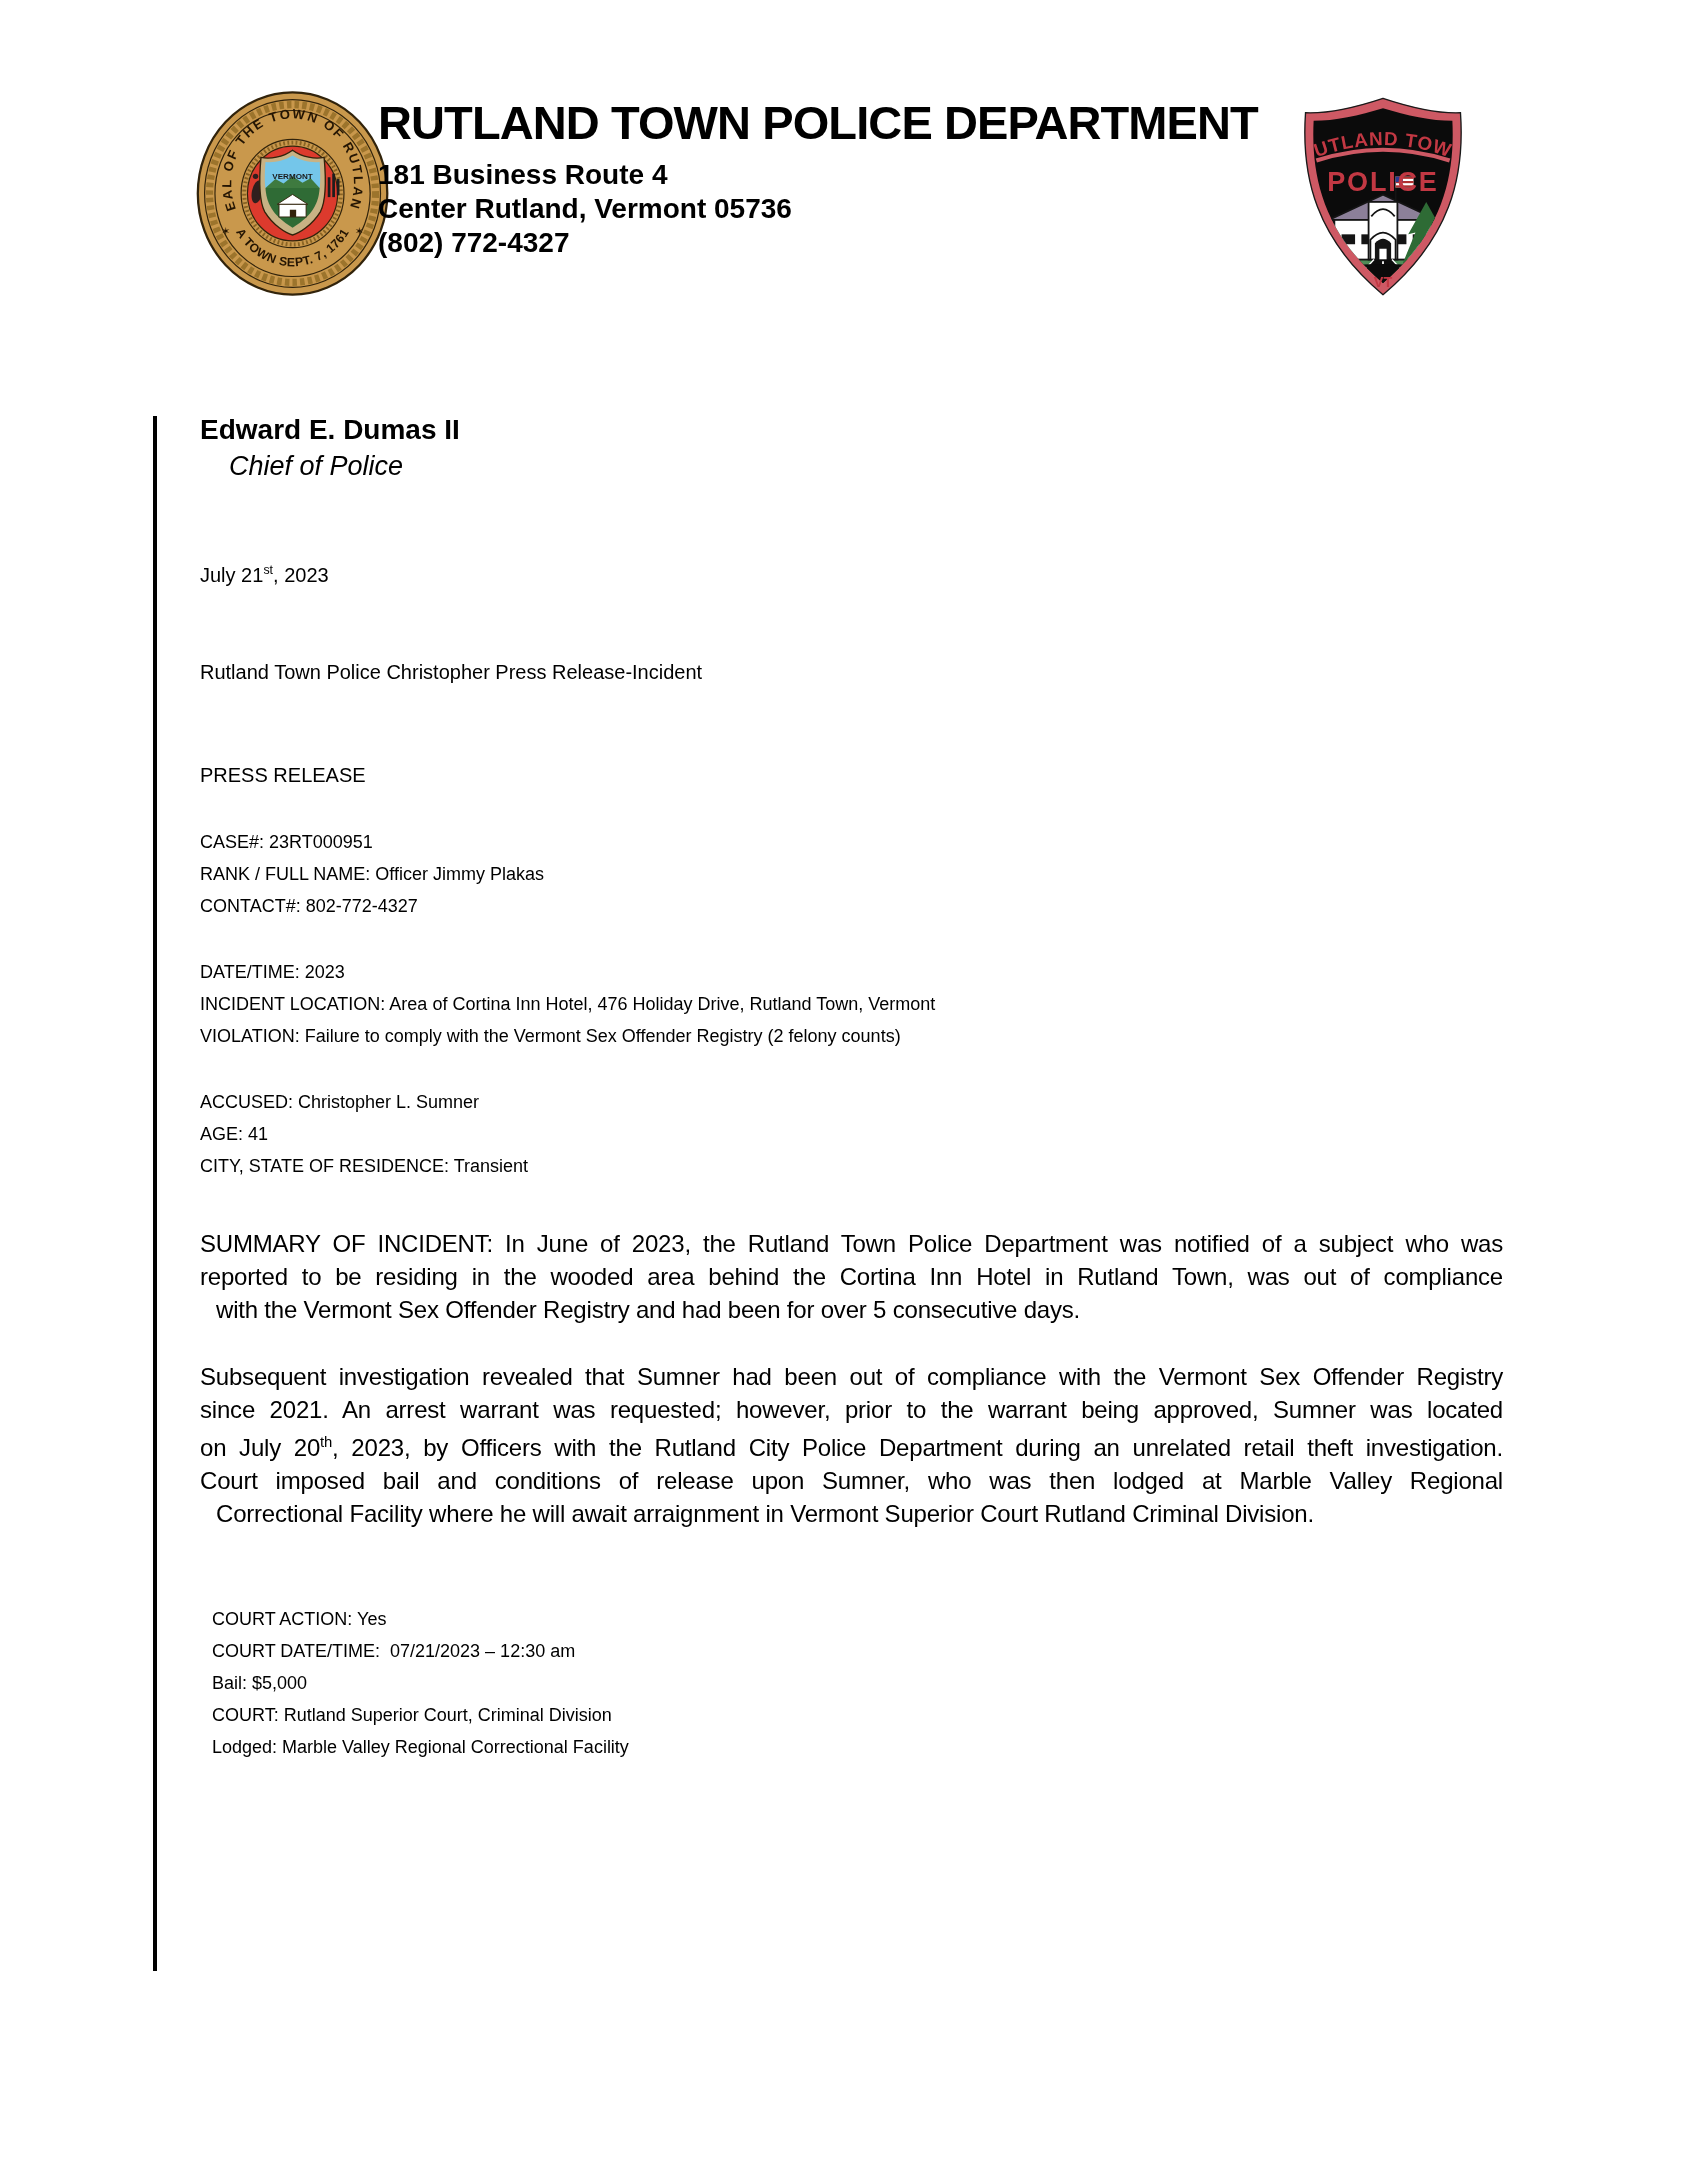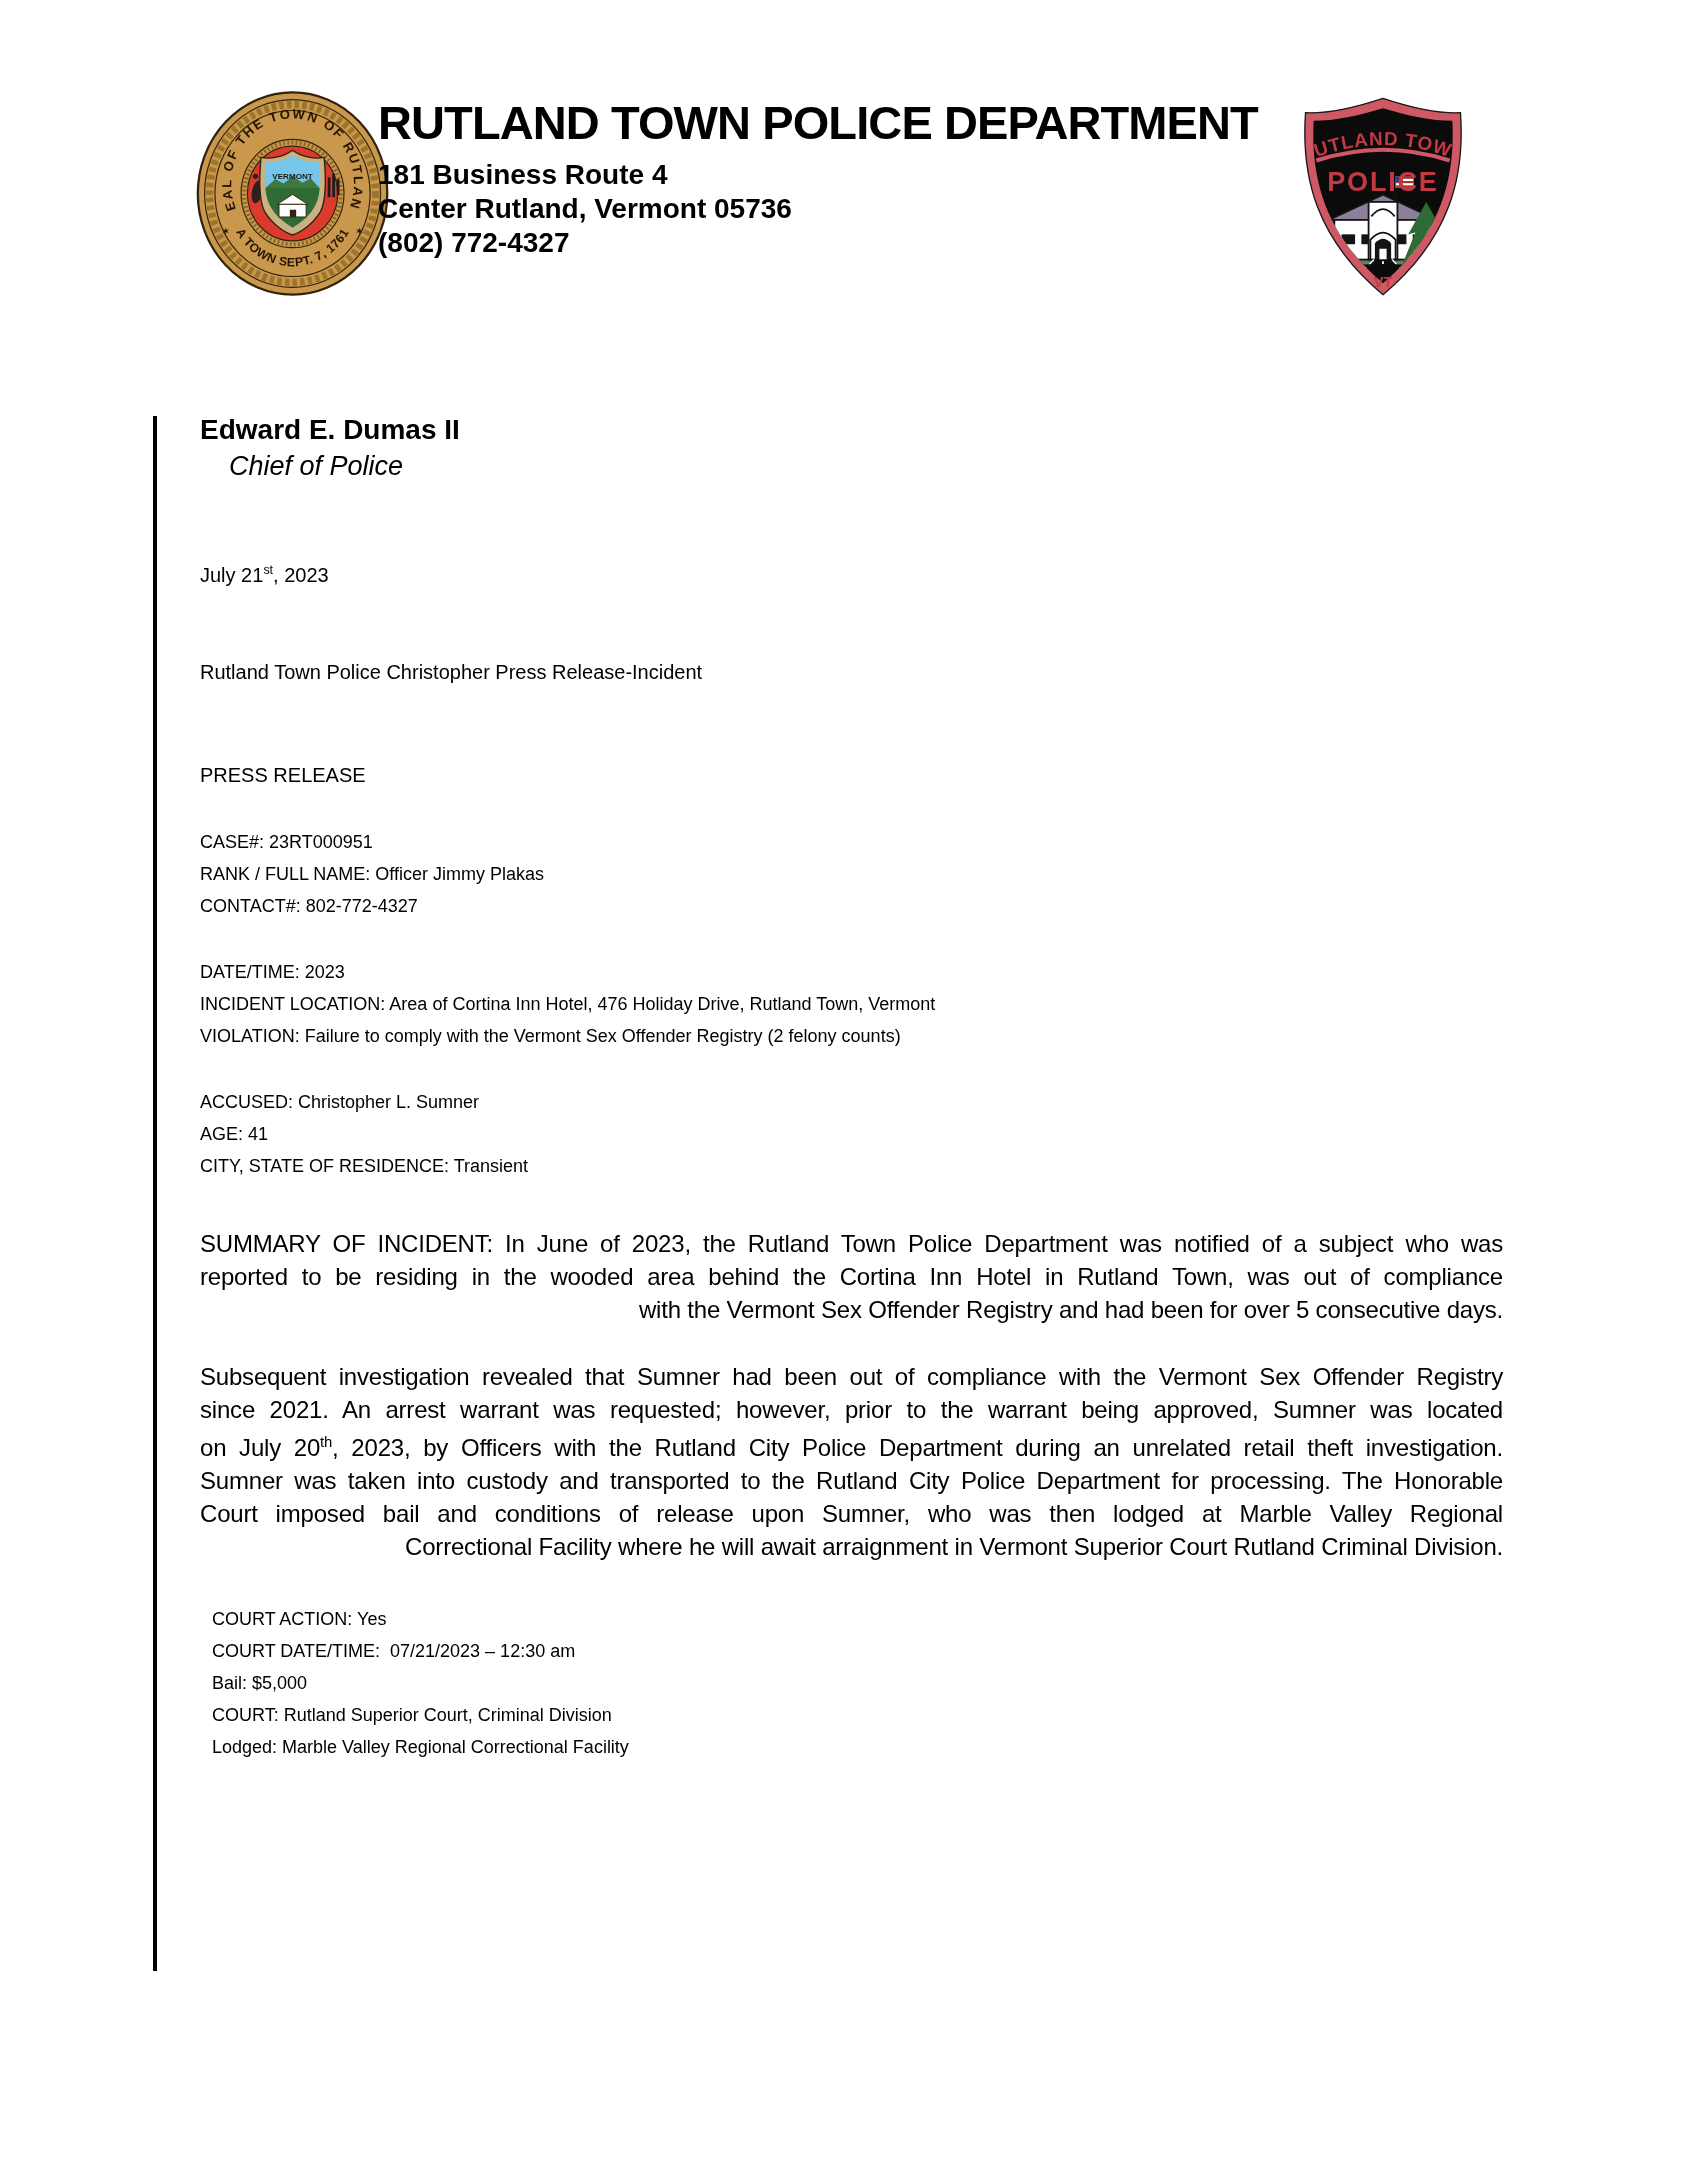--- a/index.html
+++ b/index.html
@@ -27,21 +27,21 @@
   .bodyline { font-size:20px; line-height:32px; white-space:pre-wrap; }
   .block .bline { font-size:18px; line-height:32px; white-space:pre-wrap; }
   .date-line { top:554px; }
   .subject-line { top:656px; }
   .press-line { top:759px; }
   .case-block { top:826px; }
   .incident-block { top:956px; }
   .accused-block { top:1086px; }
   .para { position:absolute; left:200px; width:1303px; font-size:24px; letter-spacing:-0.2px; }
   .para .jline { line-height:33px; text-align:justify; text-align-last:justify; white-space:pre-wrap; }
-  .para .jlast { line-height:33px; text-align:right; white-space:pre-wrap; }
+  .para .jlast { line-height:33px; text-align:left; white-space:pre-wrap;margin-left:16px; }
   .summary1 { top:1227px; }
   .summary2 { top:1360px; }
   .court-block { top:1603px;margin-left:12px; }
   .sup { vertical-align:super; font-size:0.62em; }
   svg text { font-family:"Liberation Sans", sans-serif; }
 </style>
 </head>
 <body>
 
 <div class="page">
@@ -173,21 +173,20 @@
   <div class="para summary1">
     <div class="jline">SUMMARY OF INCIDENT: In June of 2023, the Rutland Town Police Department was notified of a subject who was</div>
     <div class="jline">reported to be residing in the wooded area behind the Cortina Inn Hotel in Rutland Town, was out of compliance</div>
     <div class="jlast">with the Vermont Sex Offender Registry and had been for over 5 consecutive days.</div>
   </div>
 
   <div class="para summary2">
     <div class="jline">Subsequent investigation revealed that Sumner had been out of compliance with the Vermont Sex Offender Registry</div>
     <div class="jline">since 2021. An arrest warrant was requested; however, prior to the warrant being approved, Sumner was located</div>
     <div class="jline"><span>on July 20</span><span class="sup">th</span><span>, 2023, by Officers with the Rutland City Police Department during an unrelated retail theft investigation.</span></div>
-    <div class="jline">Sumner was taken into custody and transported to the Rutland City Police Department for processing. The Honorable</div>
     <div class="jline">Court imposed bail and conditions of release upon Sumner, who was then lodged at Marble Valley Regional</div>
     <div class="jlast">Correctional Facility where he will await arraignment in Vermont Superior Court Rutland Criminal Division.</div>
   </div>
 
   <div class="block court-block">
     <div class="bline">COURT ACTION: Yes</div>
     <div class="bline">COURT DATE/TIME:  07/21/2023 – 12:30 am</div>
     <div class="bline">Bail: $5,000</div>
     <div class="bline">COURT: Rutland Superior Court, Criminal Division</div>
     <div class="bline">Lodged: Marble Valley Regional Correctional Facility</div>

